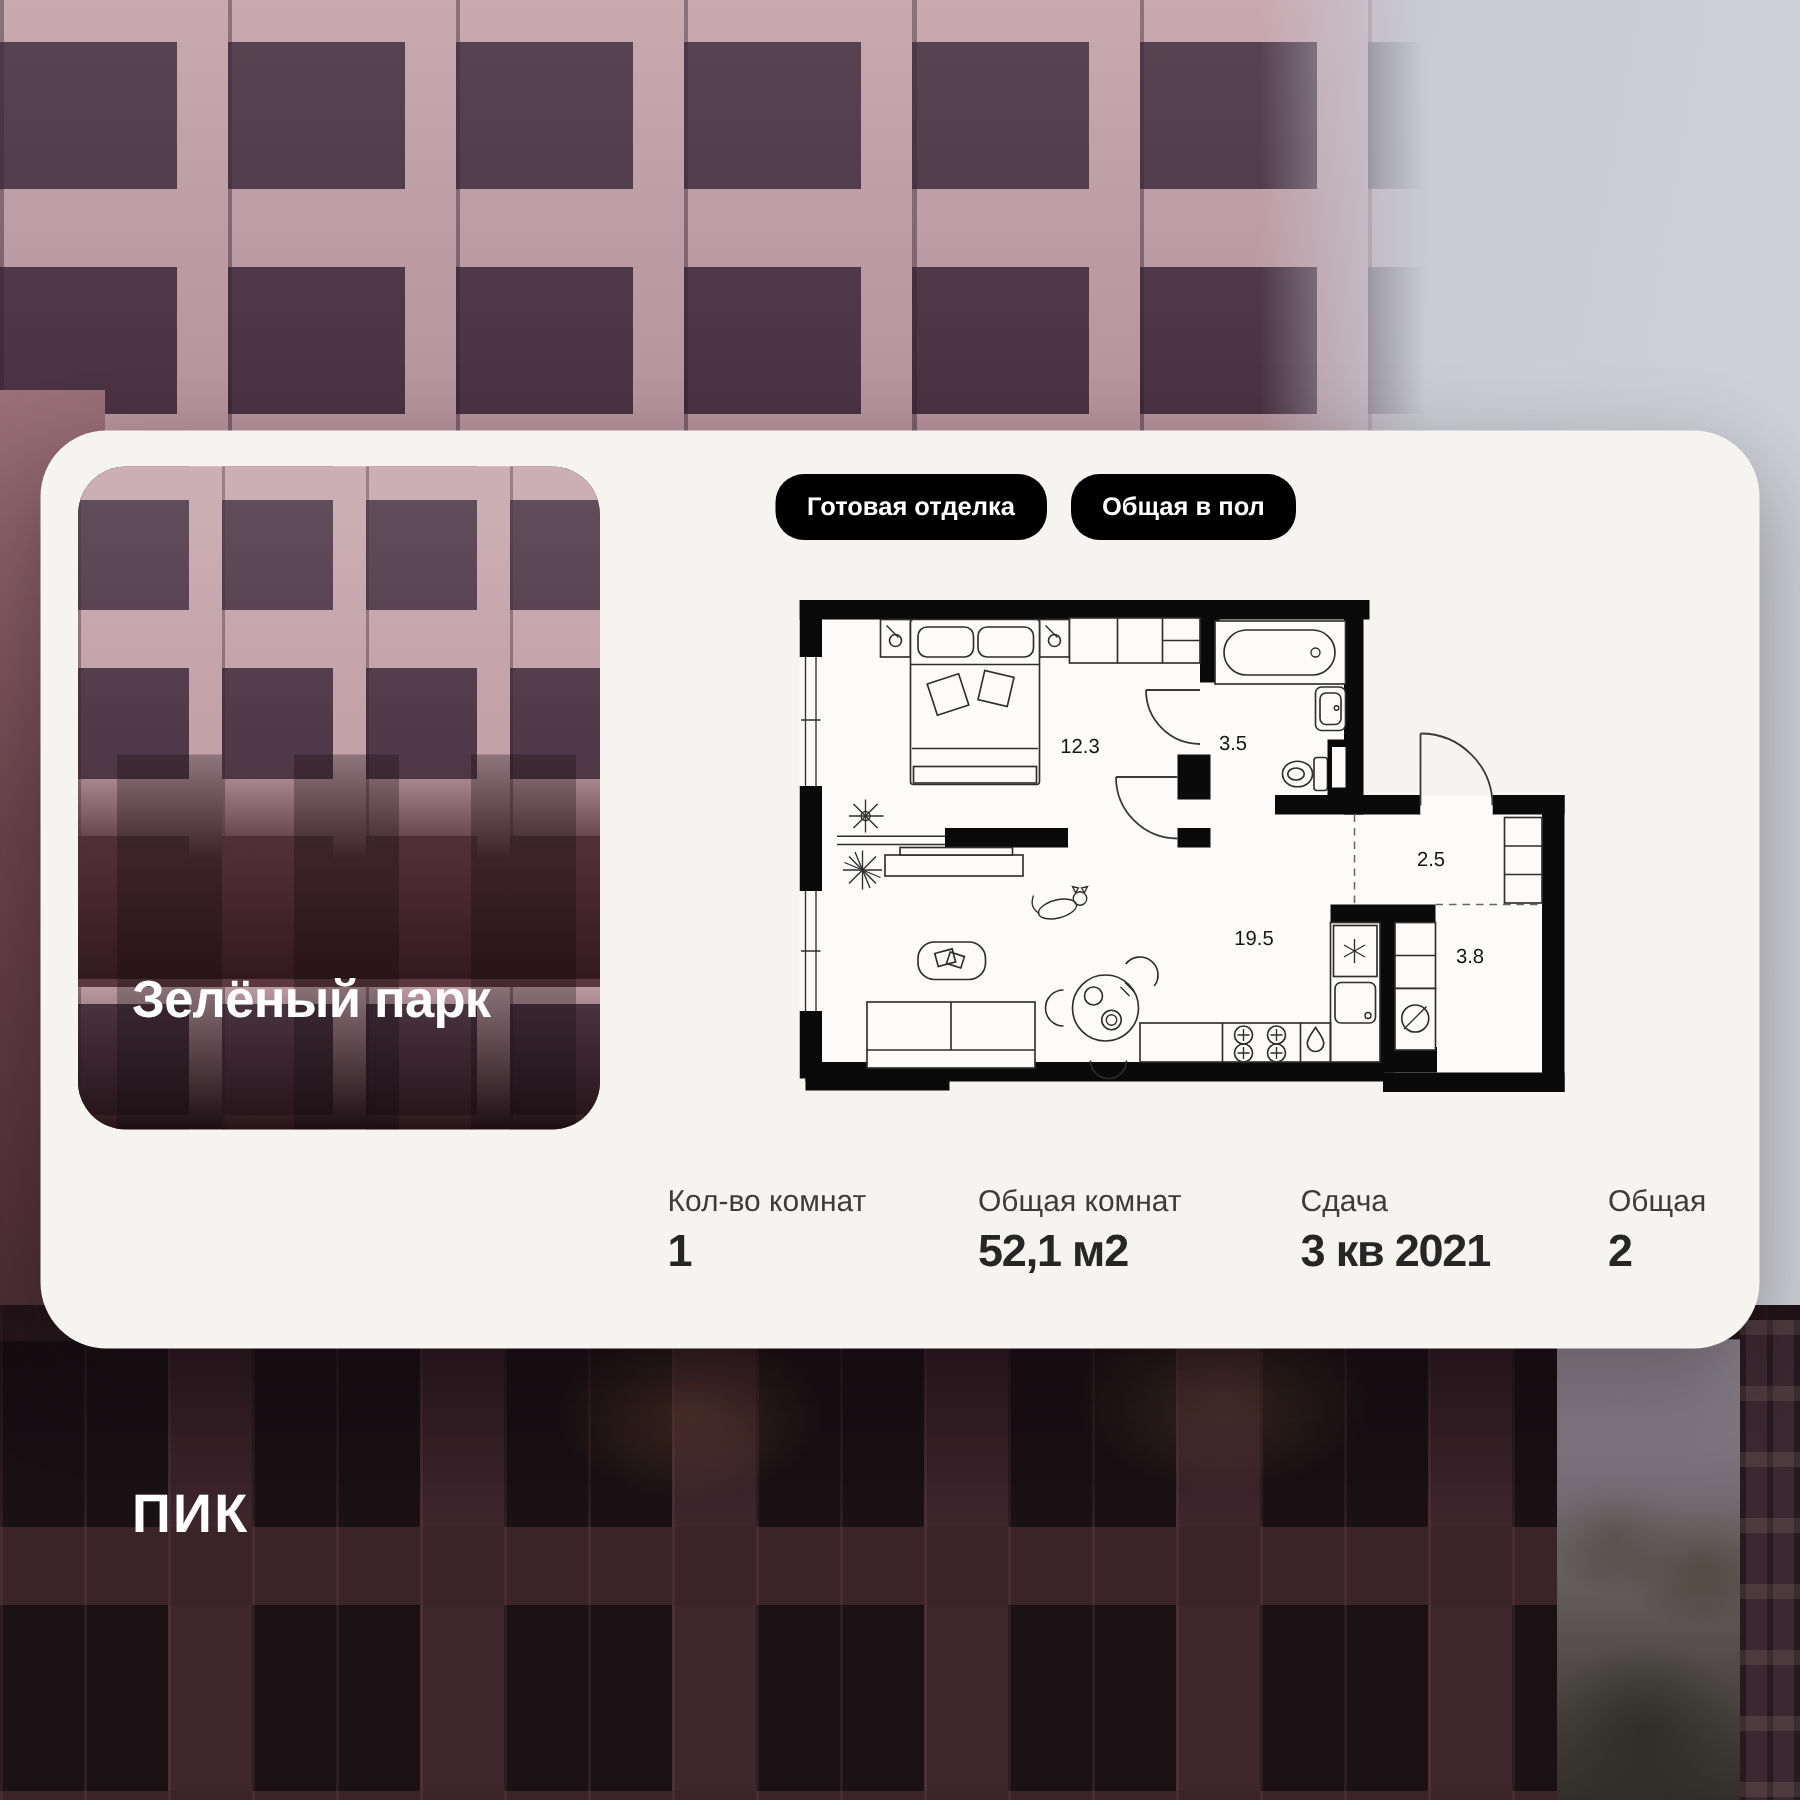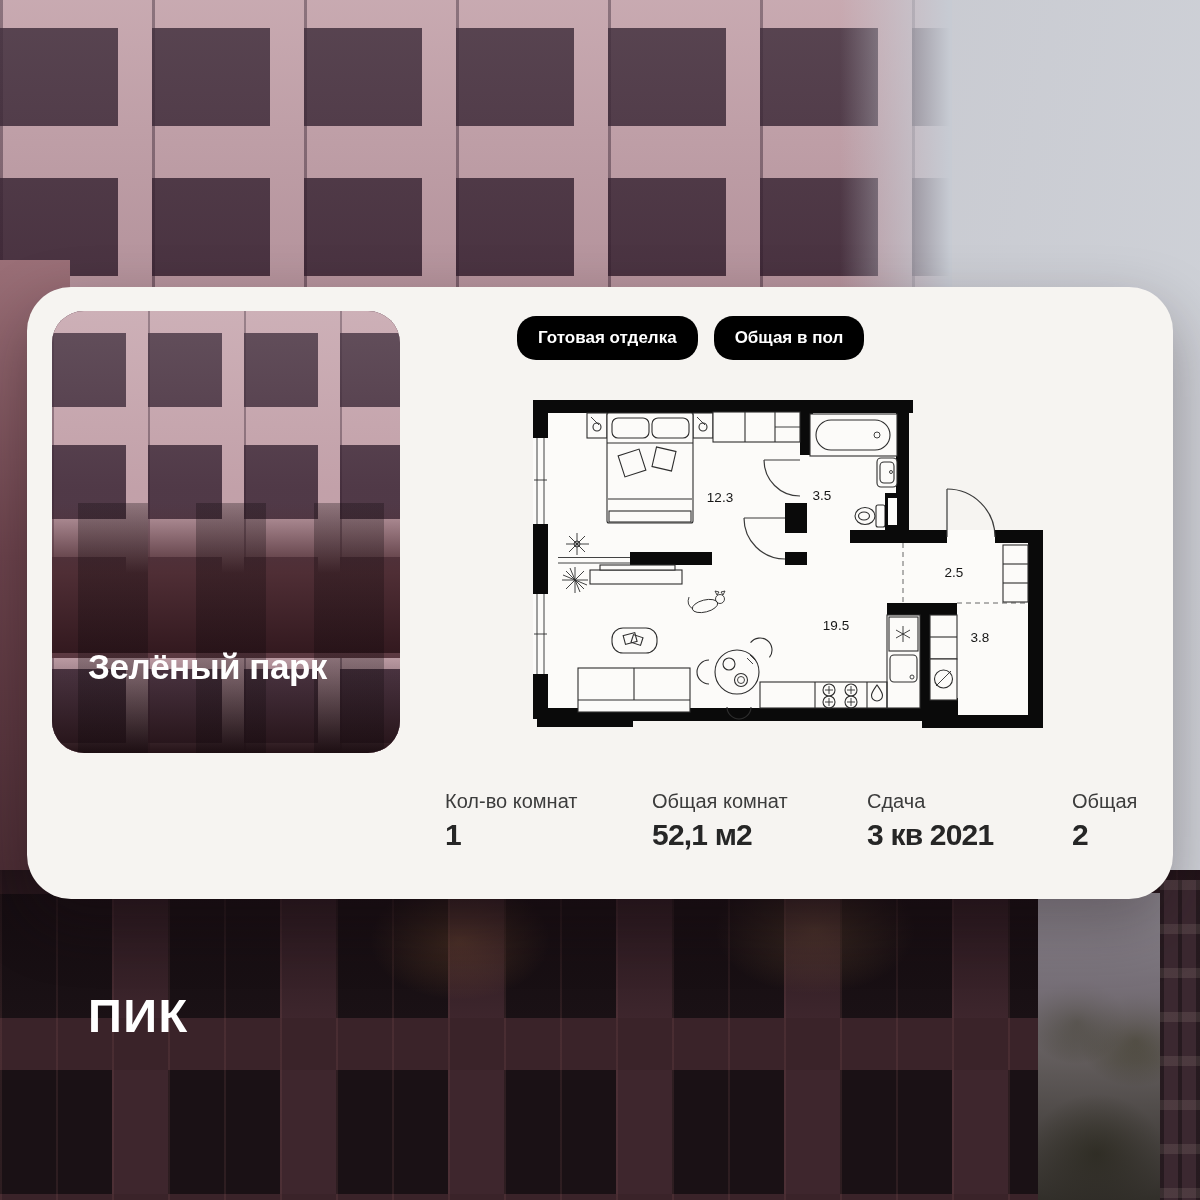--- a/index.html
+++ b/index.html
@@ -107,21 +107,21 @@
   .thin{fill:none;stroke:#2e2e2e;stroke-width:.9;}
   .door{fill:none;stroke:#3a3a3a;stroke-width:1.2;}
   .dash{fill:none;stroke:#666;stroke-width:1;stroke-dasharray:5 4;}
   .rlabel{font-family:"Liberation Sans",sans-serif;font-size:13.5px;fill:#161616;text-anchor:middle;}
   
   .stat{top:502px;}
   .stat .lbl{font-size:20px;color:#3c3c3c;line-height:24px;}
   .stat .val{font-size:30px;color:#262626;font-weight:800;letter-spacing:-.8px;line-height:38px;margin-top:3px;}
   .stat-1{left:418px;} .stat-2{left:625px;} .stat-3{left:840px;} .stat-4{left:1045px;}
   
-  .logo{left:88px;top:988px;color:#ffffff;font-size:47px;font-weight:900;letter-spacing:1.5px;}
+  .logo{left:88px;top:988px;color:#ffffff;font-size:36px;font-weight:900;letter-spacing:1.5px;}
 </style>
 </head>
 <body>
 
 <div class="abs bg-facade-top"></div>
 <div class="abs bg-left-strip"></div>
 <div class="abs bg-bottom"></div>
 <div class="abs bg-bottom-view"></div>
 <div class="abs bg-right-building"></div>
 

